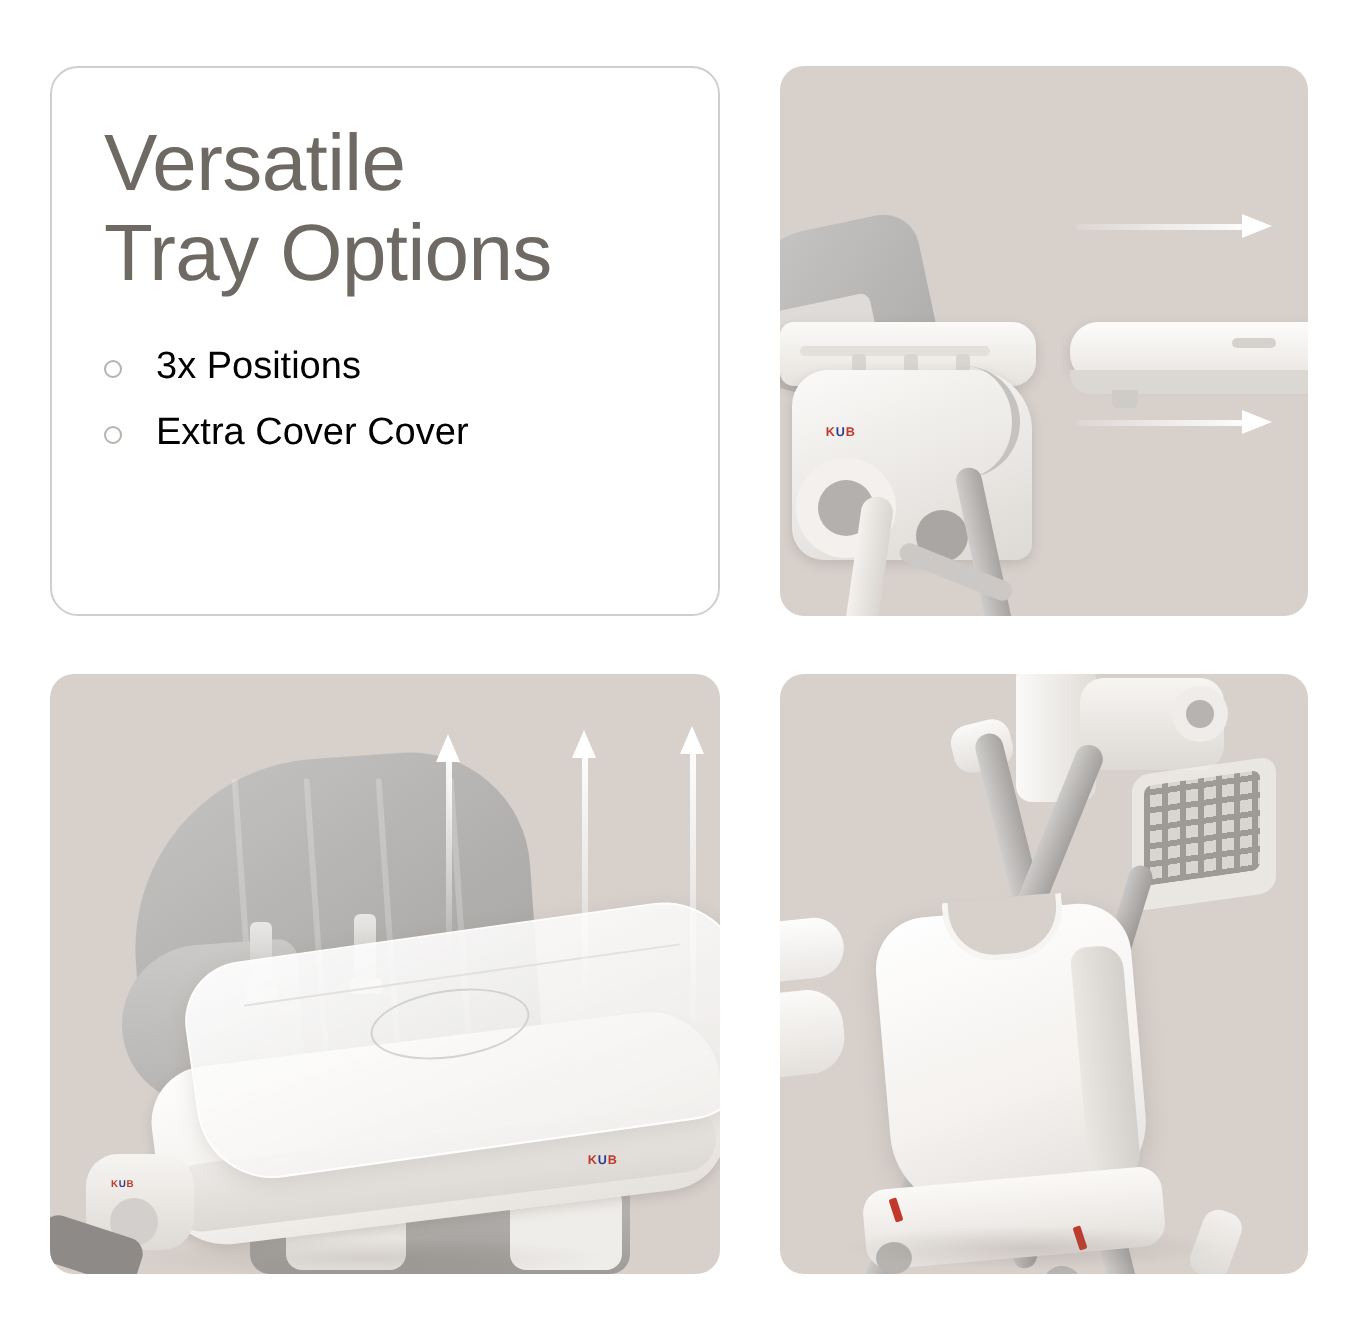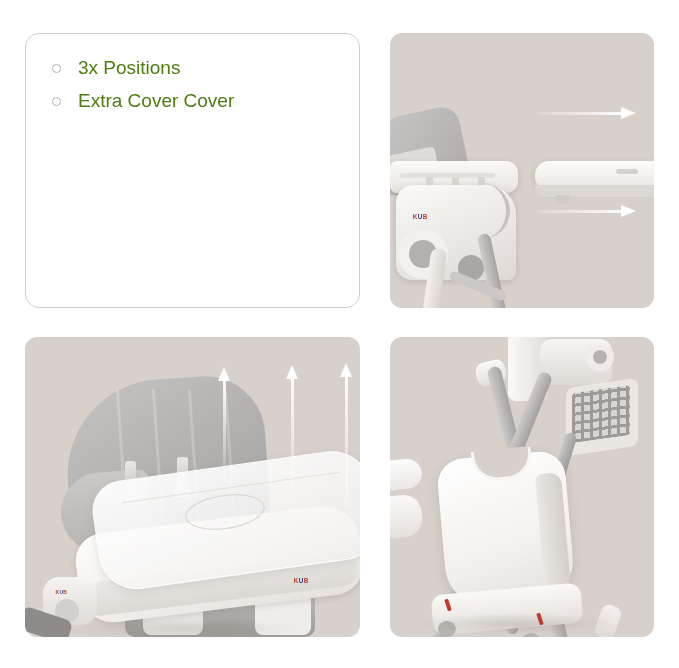--- a/index.html
+++ b/index.html
@@ -25,21 +25,21 @@
     margin:26px 0 0 26px;
     color:#6e6963;
     font-size:40px;line-height:45px;
     font-weight:300;letter-spacing:-0.3px;
     white-space:pre-line;
   }
   .bullets{list-style:none;margin:22px 0 0 0;padding:0 0 0 26px;}
   .bullets li{
     display:flex;align-items:flex-start;
     margin-bottom:9px;
-    color:#4d7c0f;font-size:19px;line-height:24px;font-weight:300;
+    color:#000000;font-size:19px;line-height:24px;font-weight:300;
   }
   .bullet-dot{
     flex:0 0 auto;width:7px;height:7px;border-radius:50%;
     border:1px solid #b7b2ad;background:transparent;
     margin:8px 17px 0 0;
   }
   .bullet-text{white-space:pre-line;}
 
   
   #panel-detach{left:390px;top:33px;width:264px;height:275px;}
@@ -342,20 +342,22 @@
     position:absolute;left:40px;top:282px;width:240px;height:20px;
     background:radial-gradient(ellipse at center,rgba(120,108,98,.18),transparent 70%);
   }
 </style>
 </head>
 <body>
 
 <div class="board">
 
   <div class="panel" id="panel-text">
+    <div class="headline">Versatile
+Tray Options</div>
     <ul class="bullets">
       <li>
         <span class="bullet-dot"></span>
         <span class="bullet-text">3x Positions</span>
       </li>
       <li>
         <span class="bullet-dot"></span>
         <span class="bullet-text">Extra Cover Cover</span>
       </li>
     </ul>

